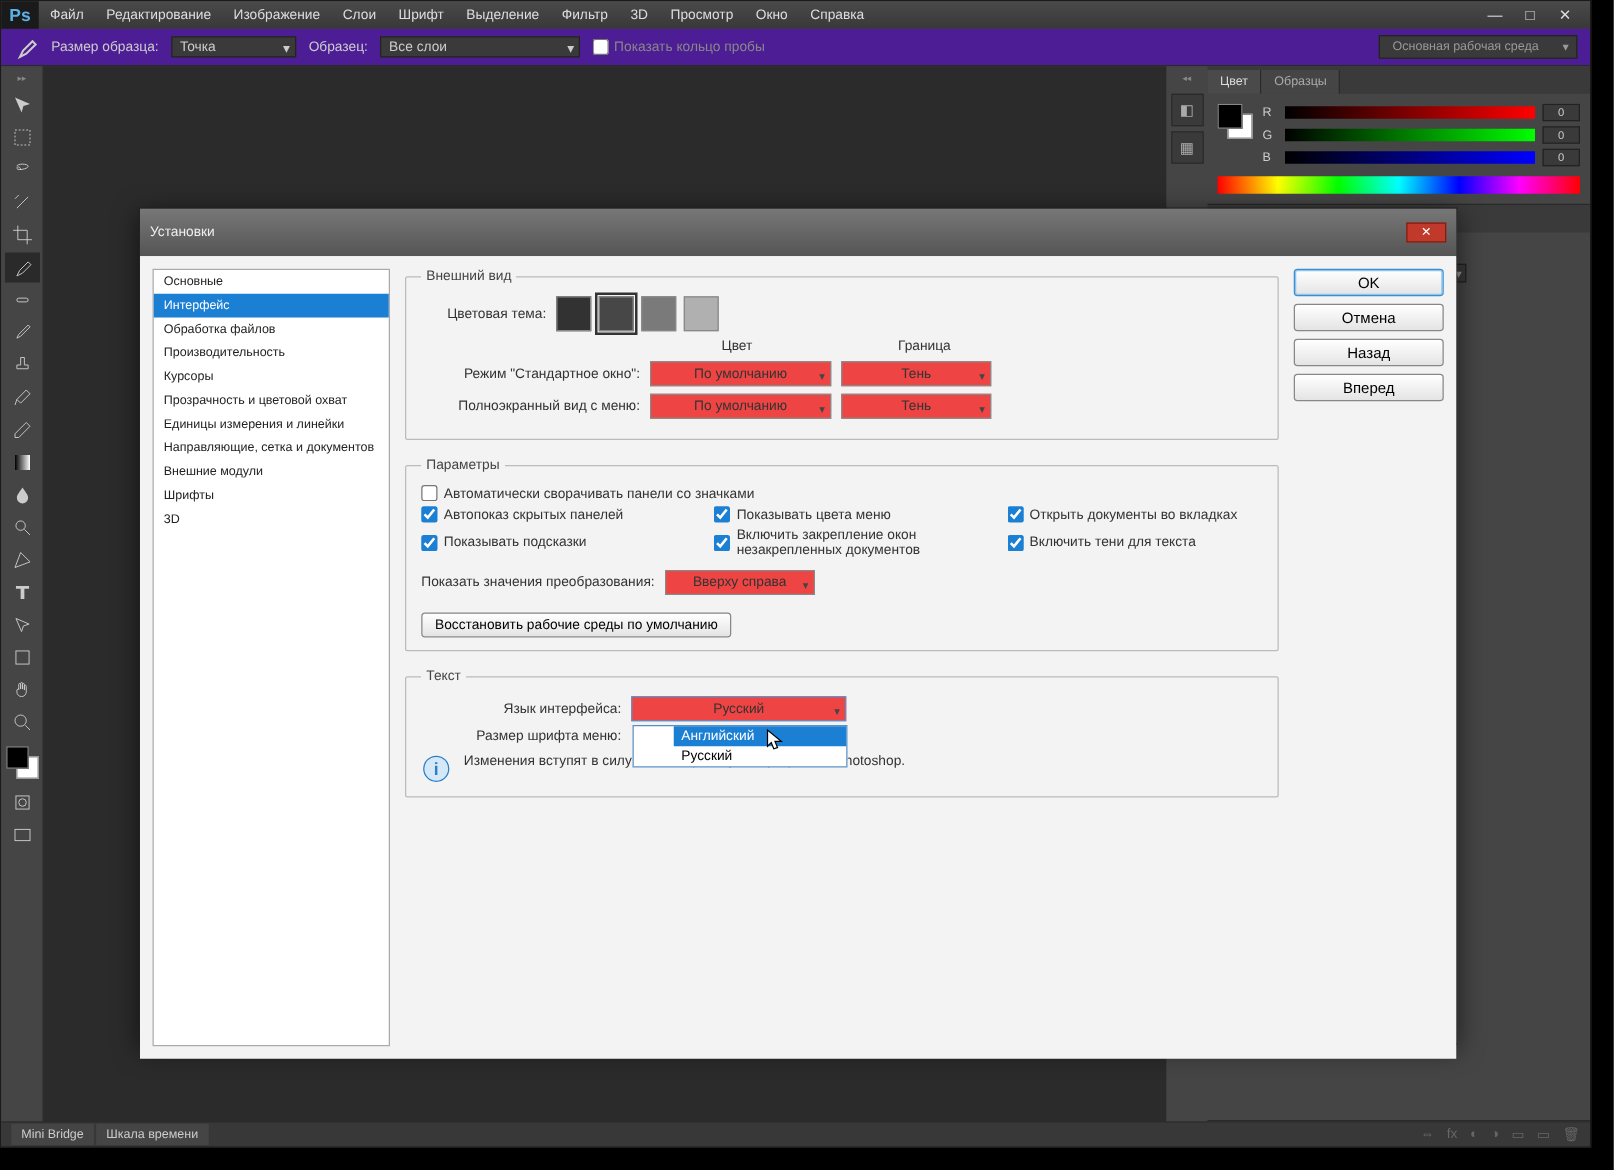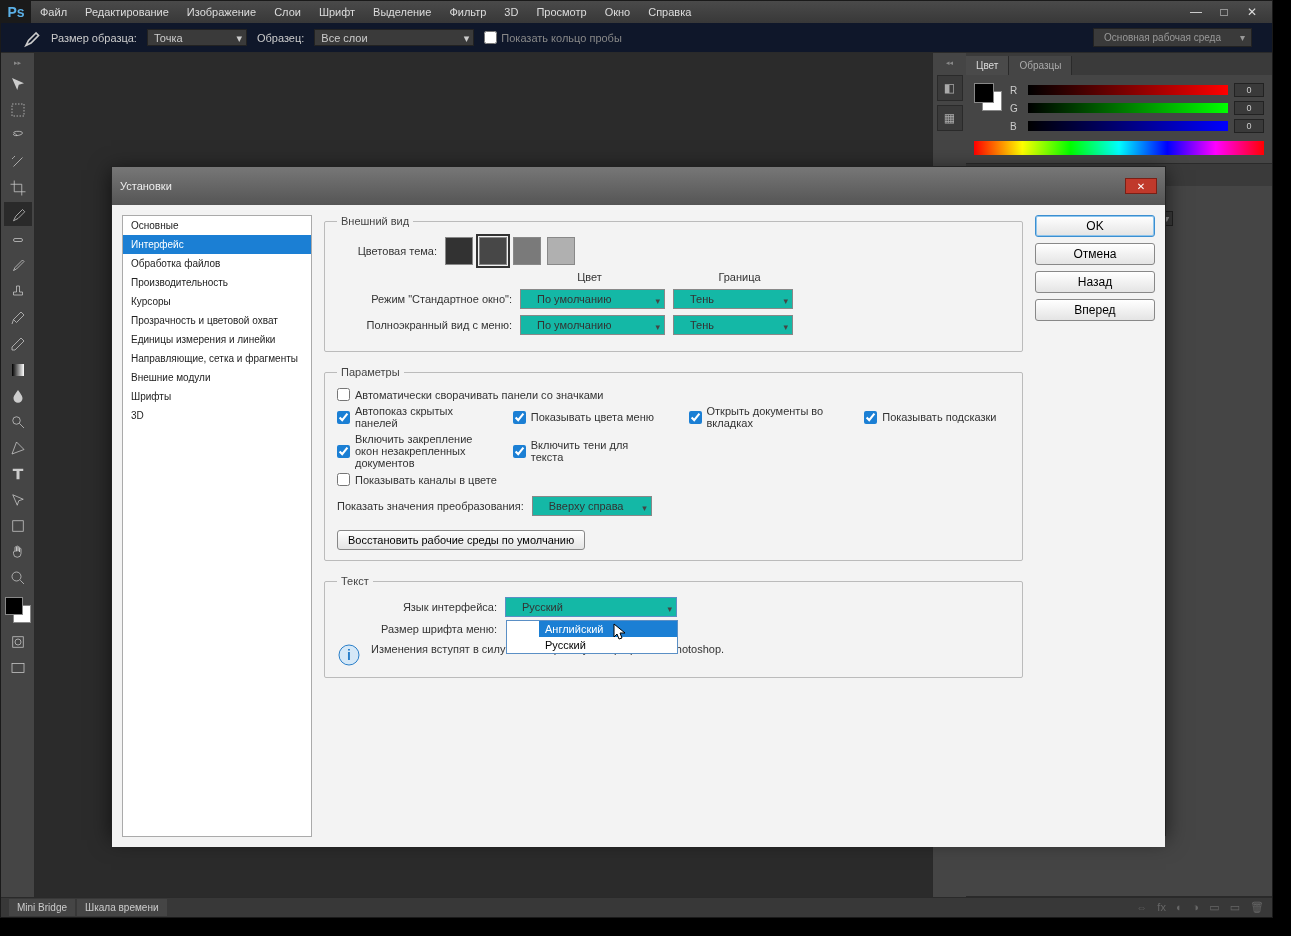--- a/index.html
+++ b/index.html
@@ -4,21 +4,21 @@
 <style>
 * { box-sizing: border-box; margin: 0; padding: 0; font-family: Tahoma, Arial, sans-serif; }
 body { background: #000; width: 1291px; height: 936px; overflow: hidden; position: relative; }
 .app { width: 1273px; height: 918px; background: #454545; position: relative; border: 1px solid #1a1a1a; }
 .title-bar { height: 22px; background: linear-gradient(#4a4a4a,#383838); display: flex; align-items: center; }
 .ps-logo { width: 30px; height: 22px; display: flex; align-items: center; justify-content: center; color: #5bb0e6; font-weight: bold; font-size: 14px; background: #1a1a1a; }
 .menu-bar { display: flex; flex: 1; }
 .menu-item { color: #ddd; font-size: 11px; padding: 4px 9px; cursor: default; }
 .win-controls { display: flex; gap: 8px; padding-right: 10px; }
 .win-btn { width: 20px; height: 14px; color: #ddd; font-size: 12px; text-align: center; cursor: pointer; }
-.options-bar { height: 30px; background: #0f172a; border-bottom: 1px solid #2a2a2a; display: flex; align-items: center; padding: 0 20px; gap: 10px; }
+.options-bar { height: 30px; background: #4c1d95; border-bottom: 1px solid #2a2a2a; display: flex; align-items: center; padding: 0 10px; gap: 10px; }
 .eyedrop-icon { width: 20px; height: 20px; color: #ccc; }
 .opt-label { color: #ccc; font-size: 11px; }
 .opt-select { background: #3a3a3a; border: 1px solid #222; color: #ccc; font-size: 11px; padding: 2px 20px 2px 6px; height: 17px; position: relative; }
 .opt-select::after { content: "▾"; position: absolute; right: 4px; }
 .opt-check { display: flex; align-items: center; gap: 4px; color: #888; font-size: 11px; }
 .workspace-btn { margin-left: auto; background: #3a3a3a; border: 1px solid #222; color: #999; font-size: 10px; padding: 3px 30px 3px 10px; position: relative;}
 .workspace-btn::after{content:"▾";position:absolute;right:6px;}
 .main-area { display: flex; height: calc(100% - 52px - 20px); }
 .tool-strip { width: 34px; background: #454545; border-right: 1px solid #2a2a2a; display: flex; flex-direction: column; padding-top: 6px; }
 .tool-strip::before { content: "▸▸"; color: #888; font-size: 7px; text-align: center; padding-bottom: 4px;}
@@ -71,26 +71,26 @@
 .dlg-side { width: 120px; display: flex; flex-direction: column; gap: 6px; }
 .dlg-btn { height: 22px; background: linear-gradient(#fff,#e4e4e4); border: 1px solid #888; border-radius: 3px; font-size: 12px; cursor: pointer; }
 .dlg-btn.primary { border: 1px solid #3b8fd1; box-shadow: 0 0 0 1px #8fc5ec inset; }
 fieldset { border: 1px solid #bbb; border-radius: 2px; padding: 10px 12px; margin-bottom: 14px; }
 legend { font-size: 11px; color: #444; padding: 0 4px; }
 .row { display: flex; align-items: center; gap: 8px; margin-bottom: 6px; font-size: 11px; color: #333;}
 .row-lbl { text-align: right; }
 .theme-swatch { width: 28px; height: 28px; border: 1px solid #888; cursor: pointer; }
 .theme-swatch.sel { outline: 2px solid #333; outline-offset: 1px;}
 .col-header { font-size: 11px; color: #333; text-align: center; }
-.win-select { width: 135px; height: 20px; background: #14b8a6; border: 1px solid #888; font-size: 11px; padding: 0 16px; position: relative; line-height: 18px;}
+.win-select { width: 135px; height: 20px; background: #ef4444; border: 1px solid #888; font-size: 11px; padding: 0 16px; position: relative; line-height: 18px; text-align: center;}
 .win-select::after { content: "▾"; position: absolute; right: 4px; color: #444; font-size: 9px; top: 2px;}
 .win-select.bordered { border: 1px solid #5a8fc5; }
 .chk { display: flex; align-items: center; gap: 5px; font-size: 11px; color: #333; }
 .chk input { width: 13px; height: 13px; accent-color: #1b7fd4;}
-.two-col { display: grid; grid-template-columns: 1fr 1fr 1fr 1fr; gap: 4px 30px; }
+.two-col { display: grid; grid-template-columns: 1fr 1fr 1fr; gap: 4px 30px; }
 .small-btn { background: linear-gradient(#fff,#e4e4e4); border: 1px solid #888; border-radius: 3px; font-size: 11px; padding: 3px 10px; cursor: pointer; }
 .info-row { display: flex; align-items: flex-start; gap: 10px; font-size: 11px; color: #333; margin-top: 8px;}
 .info-icon { width: 24px; height: 24px; color: #2a7fc9; }
 .dropdown-open { position: absolute; background: #fff; border: 1px solid #5a8fc5; width: 172px; z-index: 10; padding-left: 32px; }
 .dropdown-open .opt { font-size: 11px; padding: 2px 6px; cursor: pointer; }
 .dropdown-open .opt.hover { background: #1b7fd4; color: #fff; }
 .cursor { position: absolute; width: 14px; height: 18px; z-index: 99; pointer-events:none;}
 </style>
 </head>
 <body>
@@ -344,21 +344,21 @@
     </div>
     <div class="dlg-body">
       <div class="dlg-list" id="cat-list">
           <div class="dlg-list-item">Основные</div>
           <div class="dlg-list-item selected">Интерфейс</div>
           <div class="dlg-list-item">Обработка файлов</div>
           <div class="dlg-list-item">Производительность</div>
           <div class="dlg-list-item">Курсоры</div>
           <div class="dlg-list-item">Прозрачность и цветовой охват</div>
           <div class="dlg-list-item">Единицы измерения и линейки</div>
-          <div class="dlg-list-item">Направляющие, сетка и фрагменты</div>
+          <div class="dlg-list-item">Направляющие, сетка и документов</div>
           <div class="dlg-list-item">Внешние модули</div>
           <div class="dlg-list-item">Шрифты</div>
           <div class="dlg-list-item">3D</div>
         </div>
 
       <div class="dlg-main">
         <fieldset>
           <legend>Внешний вид</legend>
           <div class="row">
             <span class="row-lbl" style="width:100px">Цветовая тема:</span>
@@ -410,24 +410,20 @@
               </label>
             <label class="chk">
                 <input type="checkbox" checked="" style="">
                 <span>Включить закрепление окон незакрепленных документов</span>
               </label>
             <label class="chk">
                 <input type="checkbox" checked="" style="">
                 <span>Включить тени для текста</span>
               </label>
           </div>
-          <label class="chk" style="margin-top:4px">
-              <input type="checkbox" style="">
-              <span>Показывать каналы в цвете</span>
-            </label>
           <div class="row" style="margin-top:10px">
             <span>Показать значения преобразования:</span>
             <div class="win-select" style="width:120px">Вверху справа</div>
           </div>
           <button class="small-btn" style="margin-top:8px">Восстановить рабочие среды по умолчанию</button>
         </fieldset>
 
         <fieldset style="position:relative">
           <legend>Текст</legend>
           <div class="row">

